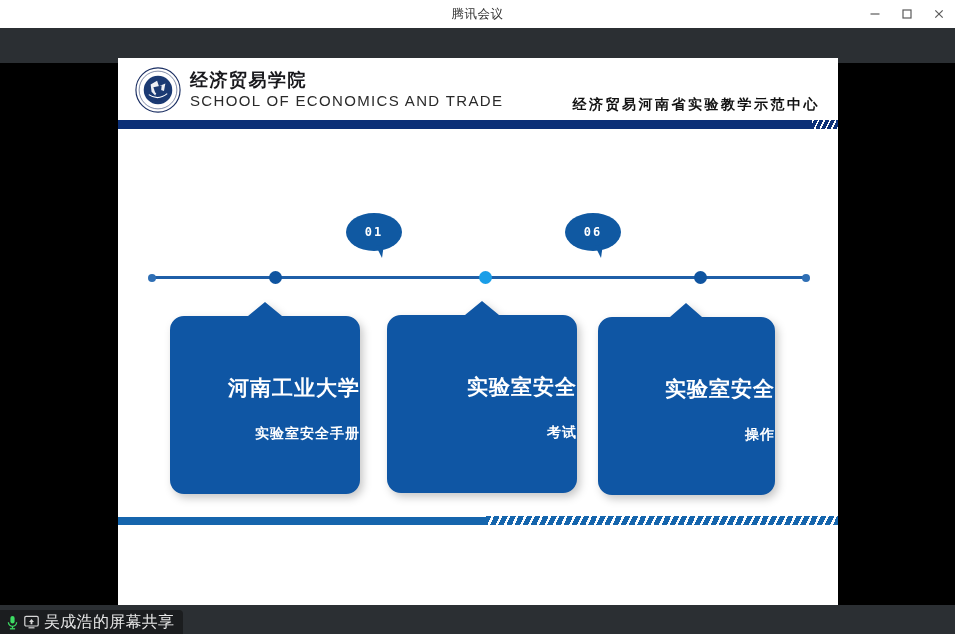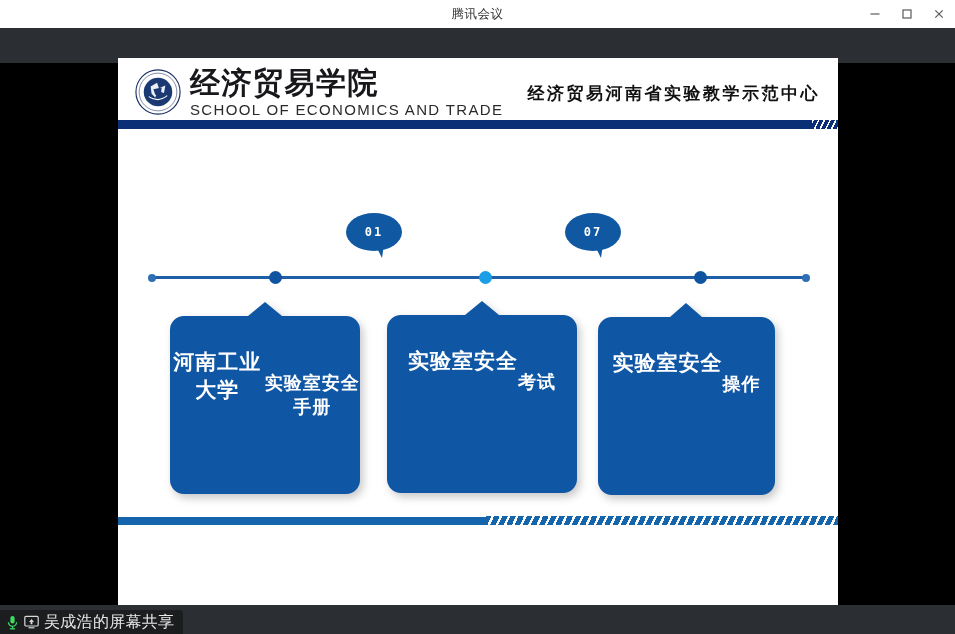--- a/index.html
+++ b/index.html
@@ -53,31 +53,31 @@
   }
   .logo-block{
     position:absolute;left:17px;top:9px;display:flex;align-items:center;
   }
   .seal{
     width:46px;height:46px;flex:0 0 auto;
   }
   .logo-words{margin-left:9px;}
   .logo-cn{
     font-family:"DejaVu Sans","Liberation Sans",sans-serif;
-    font-size:30px;font-weight:bold;color:#18181c;letter-spacing:1.5px;
+    font-size:18px;font-weight:bold;color:#18181c;letter-spacing:1.5px;
     line-height:1.05;
   }
   .logo-en{
     font-size:15px;color:#2a2a2a;letter-spacing:1.35px;
     margin-top:2px;font-weight:normal;
   }
   .center-name{
-    position:absolute;right:18px;top:24px;
+    position:absolute;right:18px;top:38px;
     font-family:"Liberation Serif","DejaVu Serif",serif;
-    font-size:17px;font-weight:bold;color:#111;letter-spacing:2.5px;
+    font-size:14px;font-weight:bold;color:#111;letter-spacing:2.5px;
   }
 
   
   .top-band{
     position:absolute;left:0;top:62px;width:720px;height:9px;
     background:#0b2f77;
   }
   .top-band-stripes{
     position:absolute;right:0;top:62px;width:26px;height:9px;
     background:
@@ -122,29 +122,29 @@
   .badge.b3{left:653px;top:157px;}
 
   
   .card{
     position:absolute;
     filter:drop-shadow(3px 4px 4px rgba(0,0,0,0.22));
   }
   .card .card-svg{display:block;}
   .card-text{
     position:absolute;left:0;width:100%;
-    display:flex;flex-direction:row;align-items:flex-start;justify-content:center;
+    display:flex;flex-direction:column;align-items:flex-end;justify-content:center;
     color:#ffffff;text-align:center;
     font-family:"DejaVu Sans","Liberation Sans",sans-serif;
     font-weight:bold;
     pointer-events:none;
   }
   .card-line{letter-spacing:1px;}
   .card-line.l1{font-size:21px;}
-  .card-line.l2{font-size:18px;margin-top:23px;}
+  .card-line.l2{font-size:14px;margin-top:23px;}
 
   .card.c1{left:52px;top:244px;width:190px;height:192px;}
   .card.c1 .card-text{top:46px;height:120px;}
   .card.c2{left:269px;top:243px;width:190px;height:192px;}
   .card.c2 .card-text{top:46px;height:120px;}
   .card.c3{left:480px;top:245px;width:177px;height:192px;}
   .card.c3 .card-text{top:46px;height:120px;}
 
   
   .bot-solid{
@@ -245,21 +245,21 @@
         <ellipse cx="28" cy="19" rx="28" ry="19" fill="#1059a2"></ellipse>
         <path d="M30 33 L36 45 L38 31 Z" fill="#1059a2"></path>
       </svg>
       <div class="badge-num">01</div>
     </div>
     <div class="badge b2">
       <svg width="56" height="46" viewBox="0 0 56 46">
         <ellipse cx="28" cy="19" rx="28" ry="19" fill="#1059a2"></ellipse>
         <path d="M30 33 L36 45 L38 31 Z" fill="#1059a2"></path>
       </svg>
-      <div class="badge-num">07</div>
+      <div class="badge-num">06</div>
     </div>
 
     <div class="card c1">
       <svg class="card-svg" width="190" height="192" viewBox="0 0 190 192">
         <path d="M14 14 H78 L95 0 L112 14 H176 A14 14 0 0 1 190 28 V178 A14 14 0 0 1 176 192 H14 A14 14 0 0 1 0 178 V28 A14 14 0 0 1 14 14 Z" fill="#0f56a4"></path>
       </svg>
       <div class="card-text">
         <div class="card-line l1">河南工业大学</div>
         <div class="card-line l2">实验室安全手册</div>
       </div>

